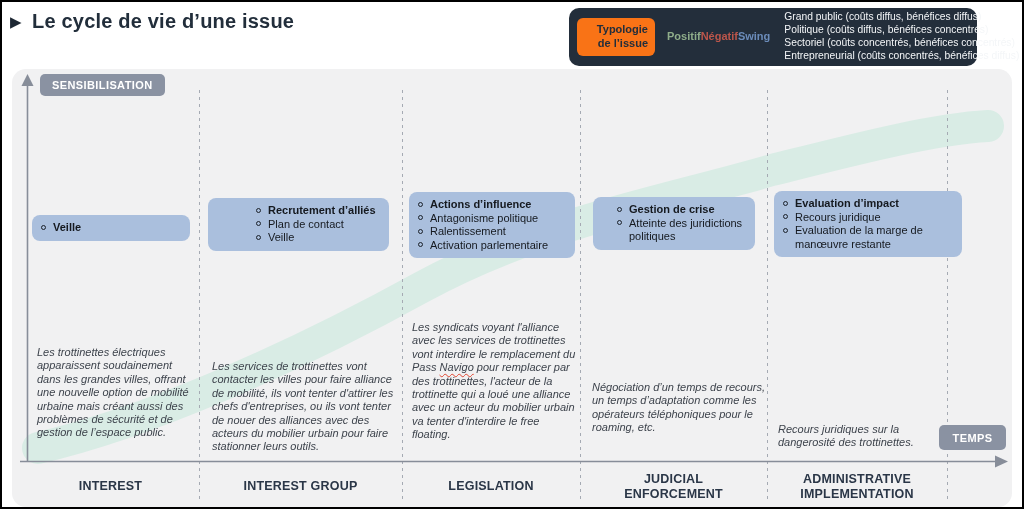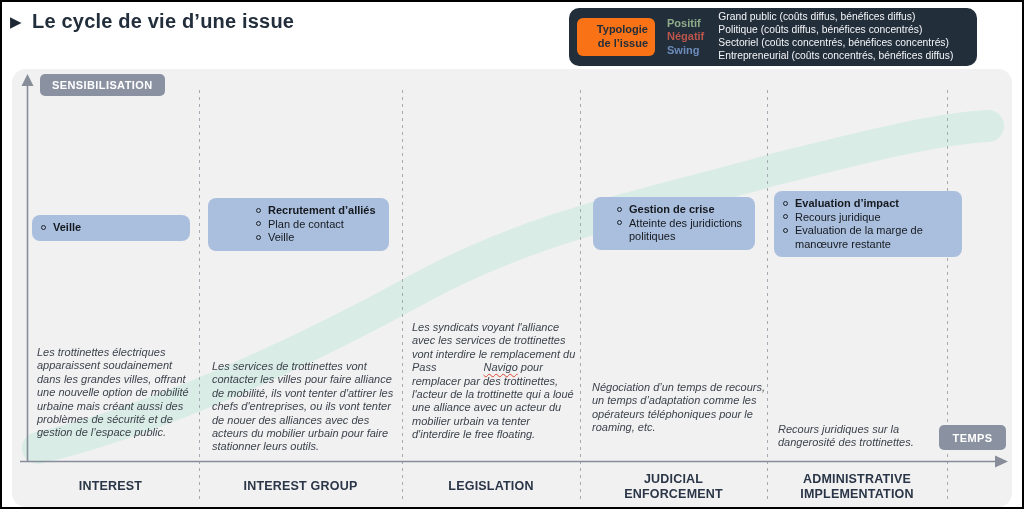--- a/index.html
+++ b/index.html
@@ -6,41 +6,41 @@
   *{box-sizing:border-box;font-family:"Liberation Sans",sans-serif;}
   .frame{position:relative;width:1024px;height:509px;background:#ffffff;border:2px solid #000;overflow:hidden;}
 
   
   .title-row{position:absolute;left:0;top:0;width:100%;height:66px;}
   .tri{position:absolute;left:8px;top:11px;font-size:15px;color:#1d2733;}
   .page-title{position:absolute;left:30px;top:8px;margin:0;font-size:20px;font-weight:800;color:#222e3b;letter-spacing:.2px;}
 
   .legend{position:absolute;left:567px;top:6px;width:408px;height:58px;background:#232e3b;border-radius:10px;display:flex;align-items:center;}
   .legend-label{margin-left:8px;flex:none;width:78px;background:#f97316;border-radius:6px;padding:5px 7px 5px 4px;font-size:11px;font-weight:800;color:#232e3b;text-align:right;line-height:1.25;}
-  .valences{margin-left:12px;flex:none;display:flex;flex-direction:column;font-size:11px;font-weight:700;line-height:13.5px;}
+  .valences{margin-left:12px;flex:none;display:flex;font-size:11px;font-weight:700;line-height:13.5px;}
   .val-pos{color:#8fad8a;} .val-neg{color:#bc564b;} .val-swing{color:#6b8cba;}
   .types{margin-left:14px;display:flex;flex-direction:column;font-size:10.3px;color:#f4f6f8;line-height:12.8px;white-space:nowrap;}
 
   
   .canvas{position:absolute;left:10px;top:67px;width:1000px;height:438px;background:#f1f1f2;border-radius:14px;}
   .layer-svg{position:absolute;left:0;top:0;width:1024px;height:509px;pointer-events:none;}
 
   .badge{position:absolute;background:#8a92a2;color:#ffffff;font-weight:800;font-size:11px;letter-spacing:.4px;border-radius:5px;display:flex;align-items:center;justify-content:center;}
   .badge-y{left:38px;top:72px;padding:5px 12px;}
   .badge-x{left:937px;top:423px;width:67px;height:25px;}
 
   
   .stage-box{position:absolute;background:#aabfdd;border-radius:8px;padding:6px 8px 6px 9px;}
   .bi{display:flex;gap:7px;font-size:11px;line-height:13.5px;color:#15191f;}
   .bi .dot{flex:none;width:5px;height:5px;border:1.2px solid #1c222b;border-radius:50%;margin-top:3.5px;background:transparent;}
   .bi.lead{font-weight:800;}
 
   
   .desc{position:absolute;font-size:11px;font-style:italic;color:#3d434c;line-height:13.4px;}
-  .squiggle{text-decoration:underline wavy #e0442e 1px;text-underline-offset:2px;margin-left:44px;}
+  .squiggle{text-decoration:underline wavy #e0442e 1px;text-underline-offset:2px;}
 
   
   .stage-label{position:absolute;top:466px;height:37px;display:flex;align-items:center;justify-content:center;text-align:center;font-weight:800;font-size:12.5px;color:#2a3647;letter-spacing:.2px;line-height:1.15;}
   .stage-label span{display:block;}
   .w1{left:20px;width:177px;} .w2{left:197px;width:203px;} .w3{left:400px;width:178px;}
   .w4{left:578px;width:187px;} .w4 span{max-width:112px;}
   .w5{left:765px;width:180px;} .w5 span{max-width:125px;}
 </style>
 </head>
 <body>
@@ -106,20 +106,38 @@
     <div class="bi">
         <span class="dot"></span>
         <span>Plan de contact</span>
       </div>
     <div class="bi">
         <span class="dot"></span>
         <span>Veille</span>
       </div>
   </div>
 
+  <div class="stage-box" style="left:407px;top:190px;width:166px;">
+    <div class="bi lead">
+        <span class="dot"></span>
+        <span>Actions d’influence</span>
+      </div>
+    <div class="bi">
+        <span class="dot"></span>
+        <span>Antagonisme politique</span>
+      </div>
+    <div class="bi">
+        <span class="dot"></span>
+        <span>Ralentissement</span>
+      </div>
+    <div class="bi">
+        <span class="dot"></span>
+        <span>Activation parlementaire</span>
+      </div>
+  </div>
 
   <div class="stage-box" style="left:591px;top:195px;width:162px;padding-left:24px;">
     <div class="bi lead">
         <span class="dot"></span>
         <span>Gestion de crise</span>
       </div>
     <div class="bi">
         <span class="dot"></span>
         <span>Atteinte des juridictions politiques</span>
       </div>

